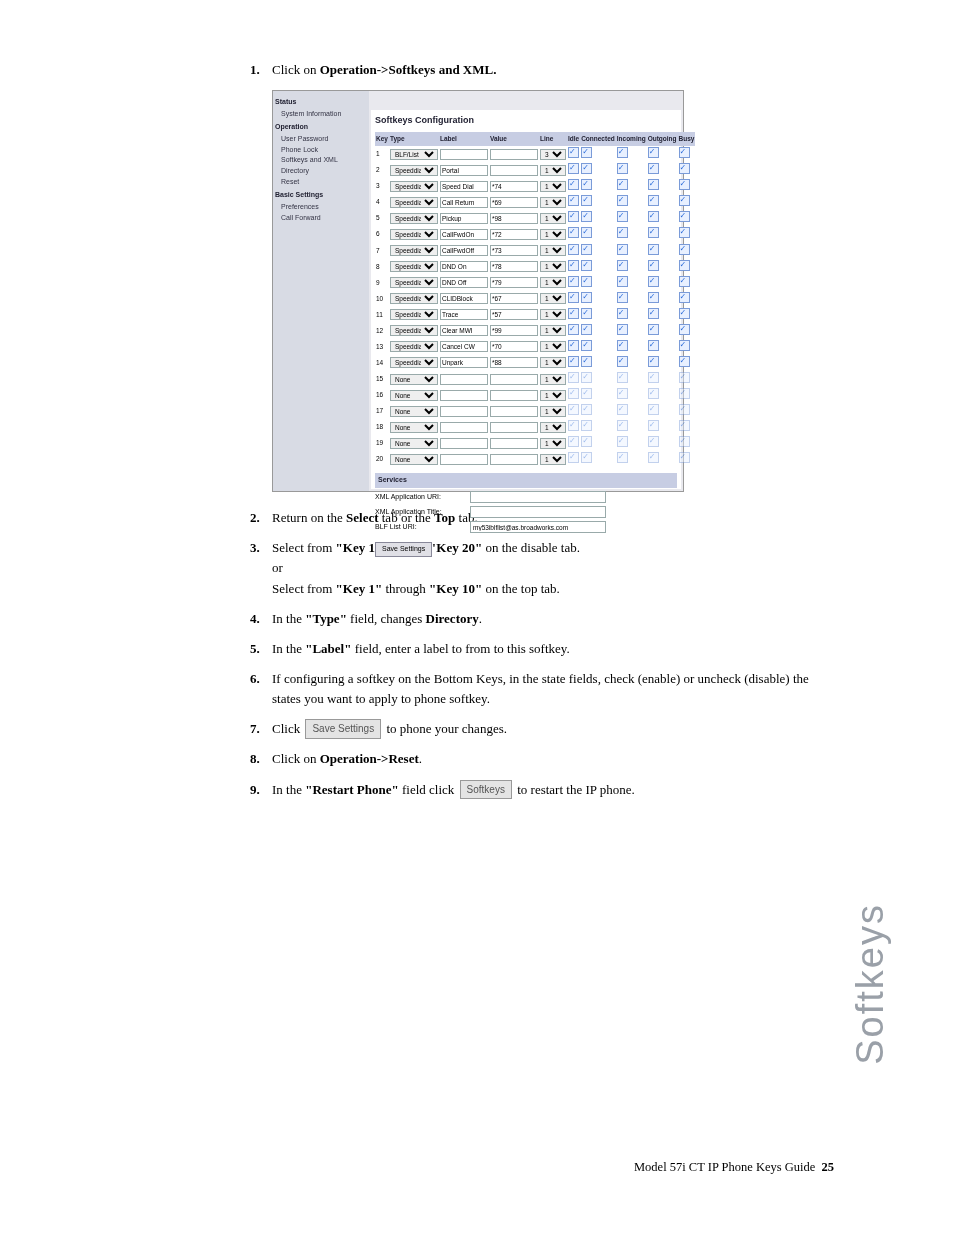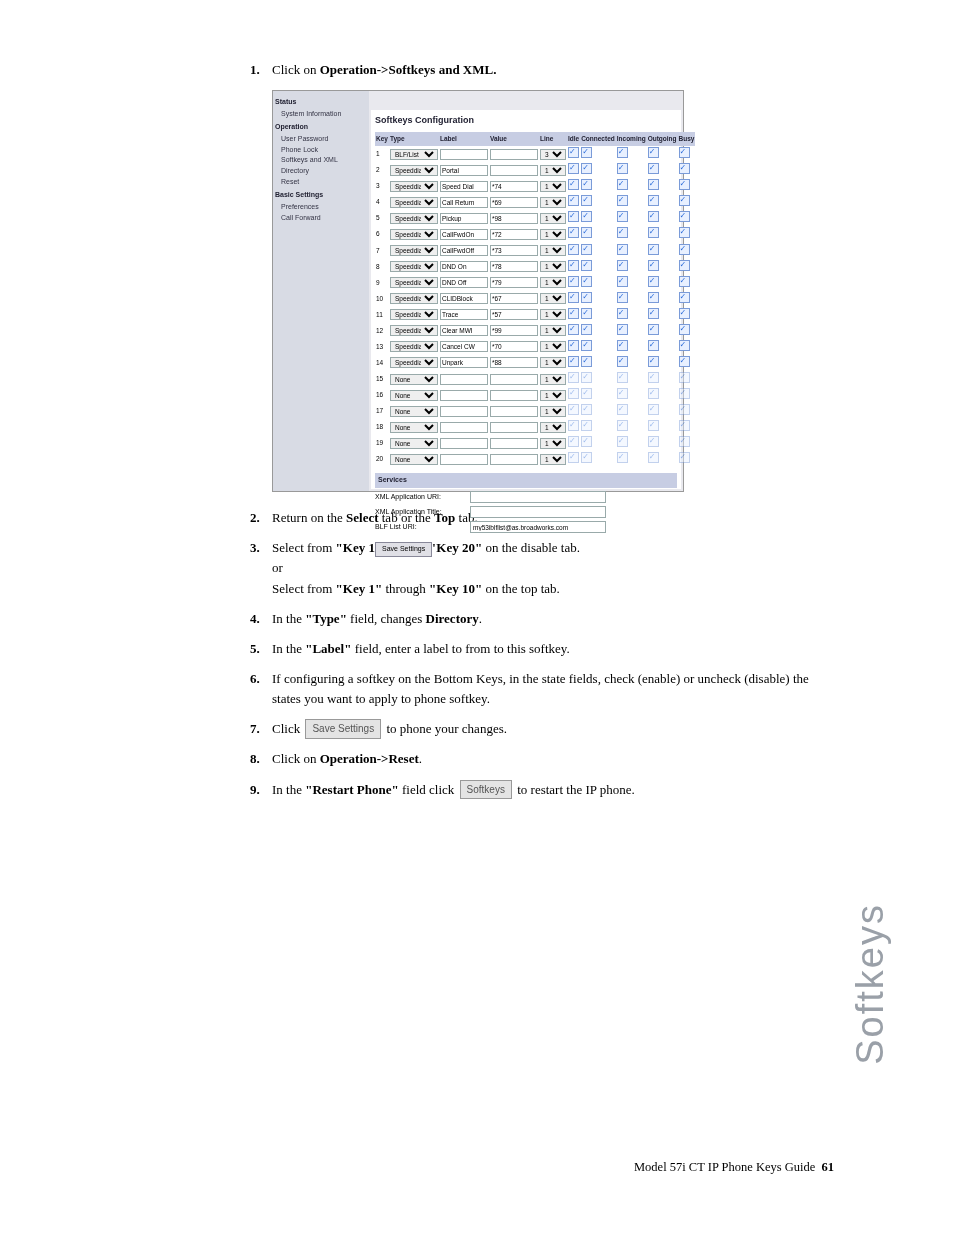--- a/index.html
+++ b/index.html
@@ -396,16 +396,16 @@
       <div class="step-num">9.</div>
       <div class="step-body">
         <span>In the </span><span class="b">"Restart Phone"</span><span> field click </span><span class="inline-btn">Softkeys</span><span> to restart the IP phone.</span>
       </div>
     </div>
   </div>
 
   <div class="side-label">Softkeys</div>
 
   <div class="footer">
-    <span>Model 57i CT IP Phone Keys Guide</span>&nbsp;&nbsp;<span class="pg">61</span>
+    <span>Model 57i CT IP Phone Keys Guide</span>&nbsp;&nbsp;<span class="pg">25</span>
   </div>
 
 </div>
 
 </body></html>

